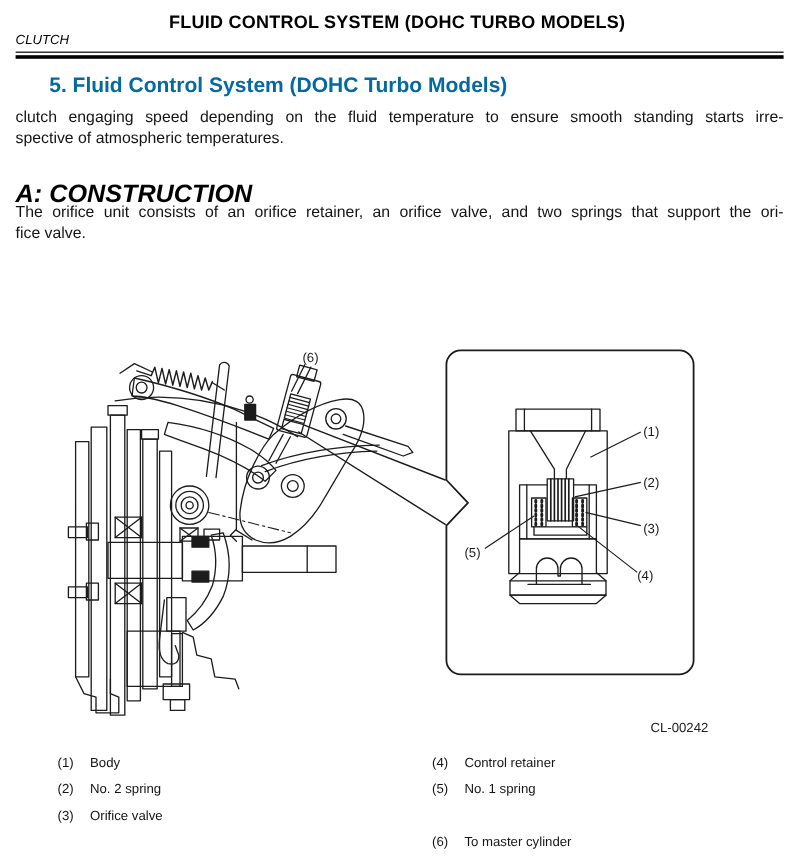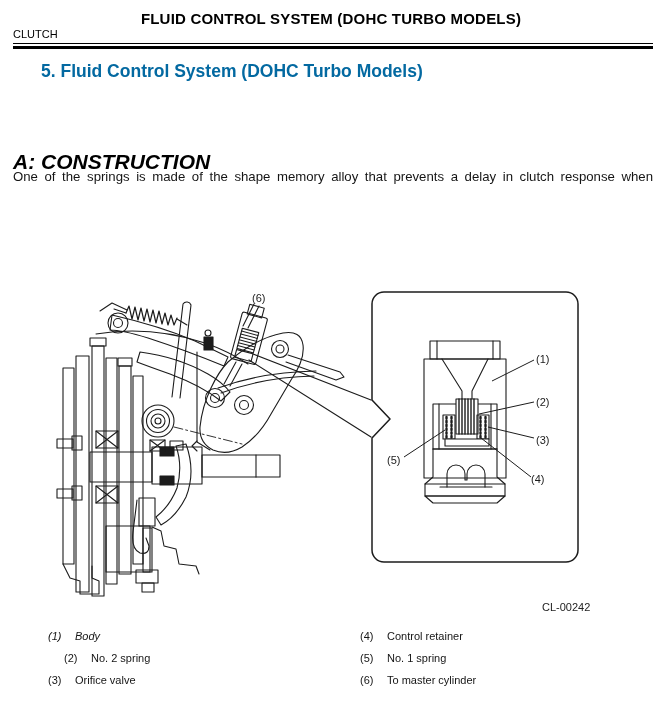--- a/index.html
+++ b/index.html
@@ -1,21 +1,21 @@
 <!DOCTYPE html>
 <html><head>
 <meta charset="utf-8">
 <style>
   html,body{margin:0;padding:0;background:#fff;}
   body{width:666px;height:714px;position:relative;overflow:hidden;
        font-family:"Liberation Sans",sans-serif;color:#111;}
   .abs{position:absolute;}
   .doc-title{top:10px;left:0;width:662px;text-align:center;
              font-size:15px;font-weight:bold;letter-spacing:.2px;color:#000;}
-  .section-label{top:28px;left:13px;font-size:11px;color:#000;}
+  .section-label{top:28px;left:13px;font-size:11px;color:#000;font-style:italic;}
   .rule-thin{top:43px;left:13px;width:640px;height:1px;background:#000;}
   .rule-thick{top:46px;left:13px;width:640px;height:2.6px;background:#000;}
   .h5{top:61px;left:13px;width:640px;font-size:17.5px;font-weight:bold;color:#0369a1;margin-left:28px;}
   .para{left:13px;width:640px;font-size:13.2px;line-height:17.3px;color:#151515;}
   .para .just{text-align:justify;text-align-last:justify;}
   .hA{top:150px;left:13px;font-size:21px;font-weight:bold;color:#000;font-style:italic;}
   .fig{top:285px;left:0;width:666px;height:335px;}
   .figcode{top:601px;left:542px;font-size:11px;color:#222;}
   .legend-item{font-size:11px;color:#151515;white-space:nowrap;}
   .legend-item .num{display:inline-block;width:27px;}
@@ -25,26 +25,29 @@
 <body>
 
 <div class="abs doc-title">FLUID CONTROL SYSTEM (DOHC TURBO MODELS)</div>
 <div class="abs section-label">CLUTCH</div>
 <div class="abs rule-thin"></div>
 <div class="abs rule-thick"></div>
 
 <div class="abs h5">5. Fluid Control System (DOHC Turbo Models)</div>
 
 <div class="abs para" style="top:89px;">
+  <div class="just">clutch engaging speed depending on the fluid temperature to ensure smooth standing starts irre-</div>
+  <div>spective of atmospheric temperatures.</div>
 </div>
 
 <div class="abs hA">A: CONSTRUCTION</div>
 
 <div class="abs para" style="top:168px;">
-  <div class="just">One of the springs is made of the shape memory alloy that prevents a delay in clutch response when</div>
+  <div class="just">The orifice unit consists of an orifice retainer, an orifice valve, and two springs that support the ori-</div>
+  <div>fice valve.</div>
 </div>
 
 <svg class="abs fig" viewBox="0 285 666 335" width="666" height="335" xmlns="http://www.w3.org/2000/svg">
 
   <g fill="none" stroke="#1c1c1c" stroke-width="1.1" stroke-linejoin="round" stroke-linecap="round">
 
     <rect x="63" y="368" width="11" height="196"></rect>
     <rect x="76" y="356" width="13" height="236"></rect>
     <rect x="92" y="346" width="12" height="250"></rect>
     <rect x="106" y="358" width="11" height="226"></rect>
@@ -167,30 +170,30 @@
     <text x="536" y="406" stroke="none">(2)</text>
     <text x="536" y="444" stroke="none">(3)</text>
     <text x="531" y="483" stroke="none">(4)</text>
     <text x="387" y="464" stroke="none">(5)</text>
     <text x="252" y="302" stroke="none">(6)</text>
   </g>
 </svg>
 
 <div class="abs figcode">CL-00242</div>
 
-<div class="abs legend-item" style="top:630px;left:48px;font-style:italic;">
+<div class="abs legend-item" style="top:630px;left:48px;">
   <span class="num">(1)</span><span>Body</span>
 </div>
-<div class="abs legend-item" style="top:652px;left:48px;margin-left:16px;">
+<div class="abs legend-item" style="top:652px;left:48px;">
   <span class="num">(2)</span><span>No. 2 spring</span>
 </div>
 <div class="abs legend-item" style="top:674px;left:48px;">
   <span class="num">(3)</span><span>Orifice valve</span>
 </div>
 <div class="abs legend-item" style="top:630px;left:360px;">
   <span class="num">(4)</span><span>Control retainer</span>
 </div>
 <div class="abs legend-item" style="top:652px;left:360px;">
   <span class="num">(5)</span><span>No. 1 spring</span>
 </div>
-<div class="abs legend-item" style="top:674px;left:360px;">
+<div class="abs legend-item" style="top:696px;left:360px;">
   <span class="num">(6)</span><span>To master cylinder</span>
 </div>
 
 </body></html>

